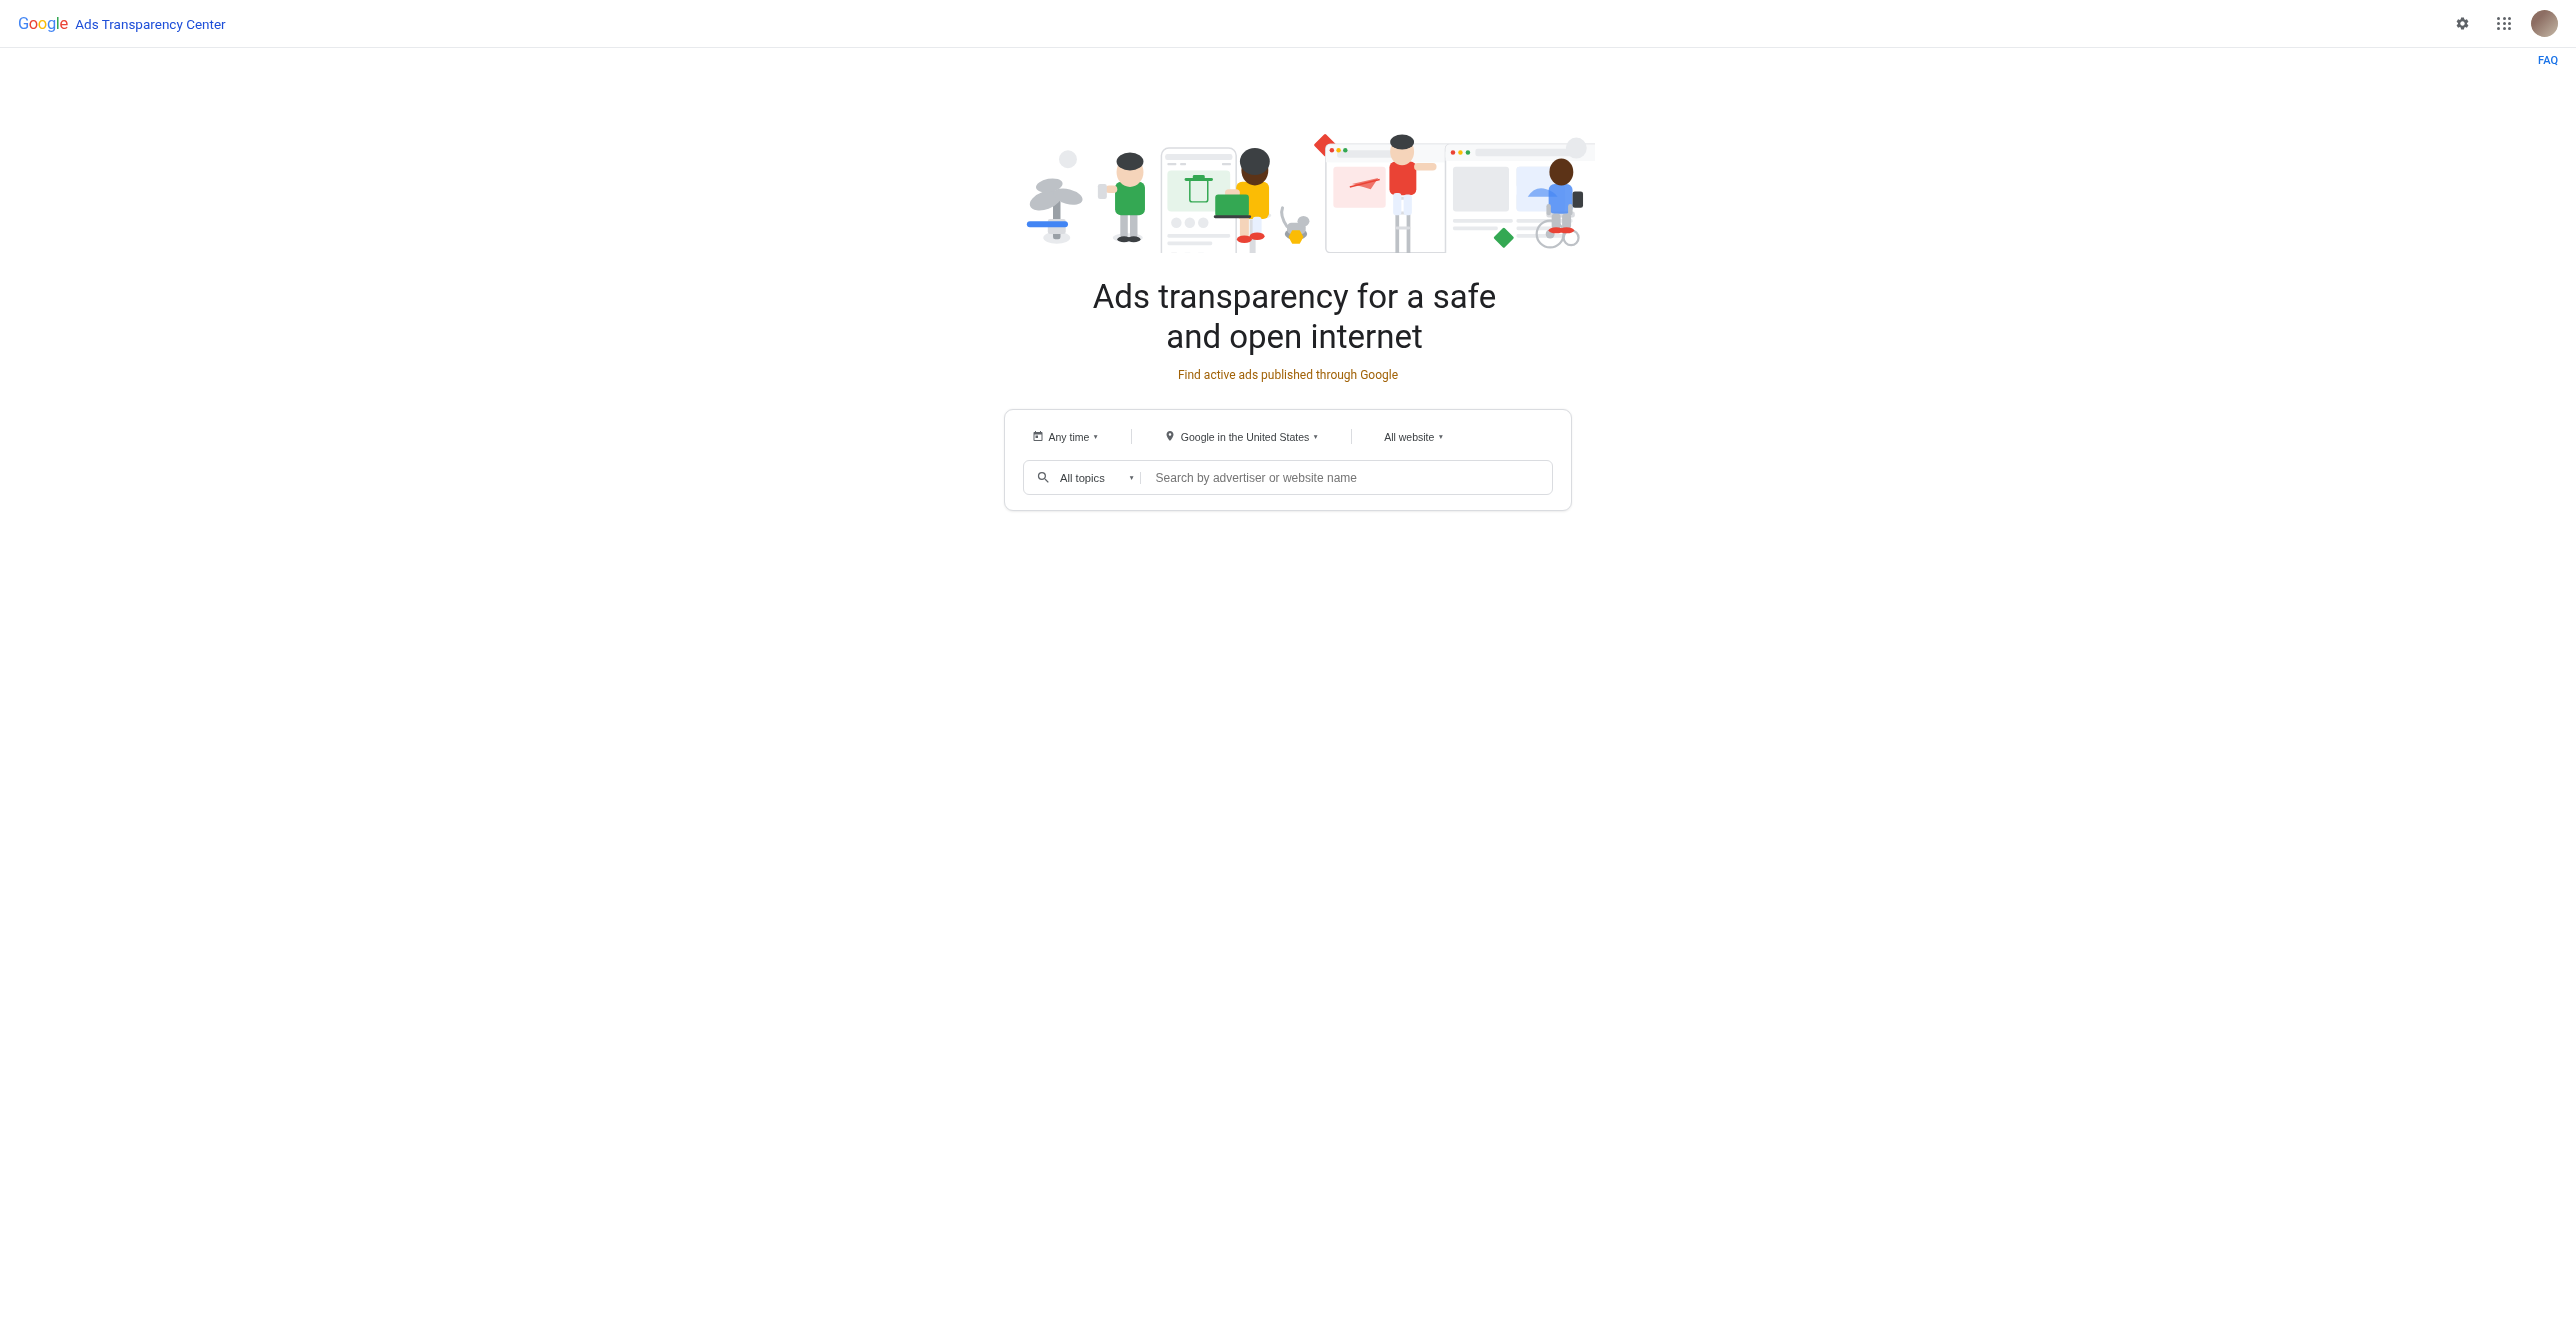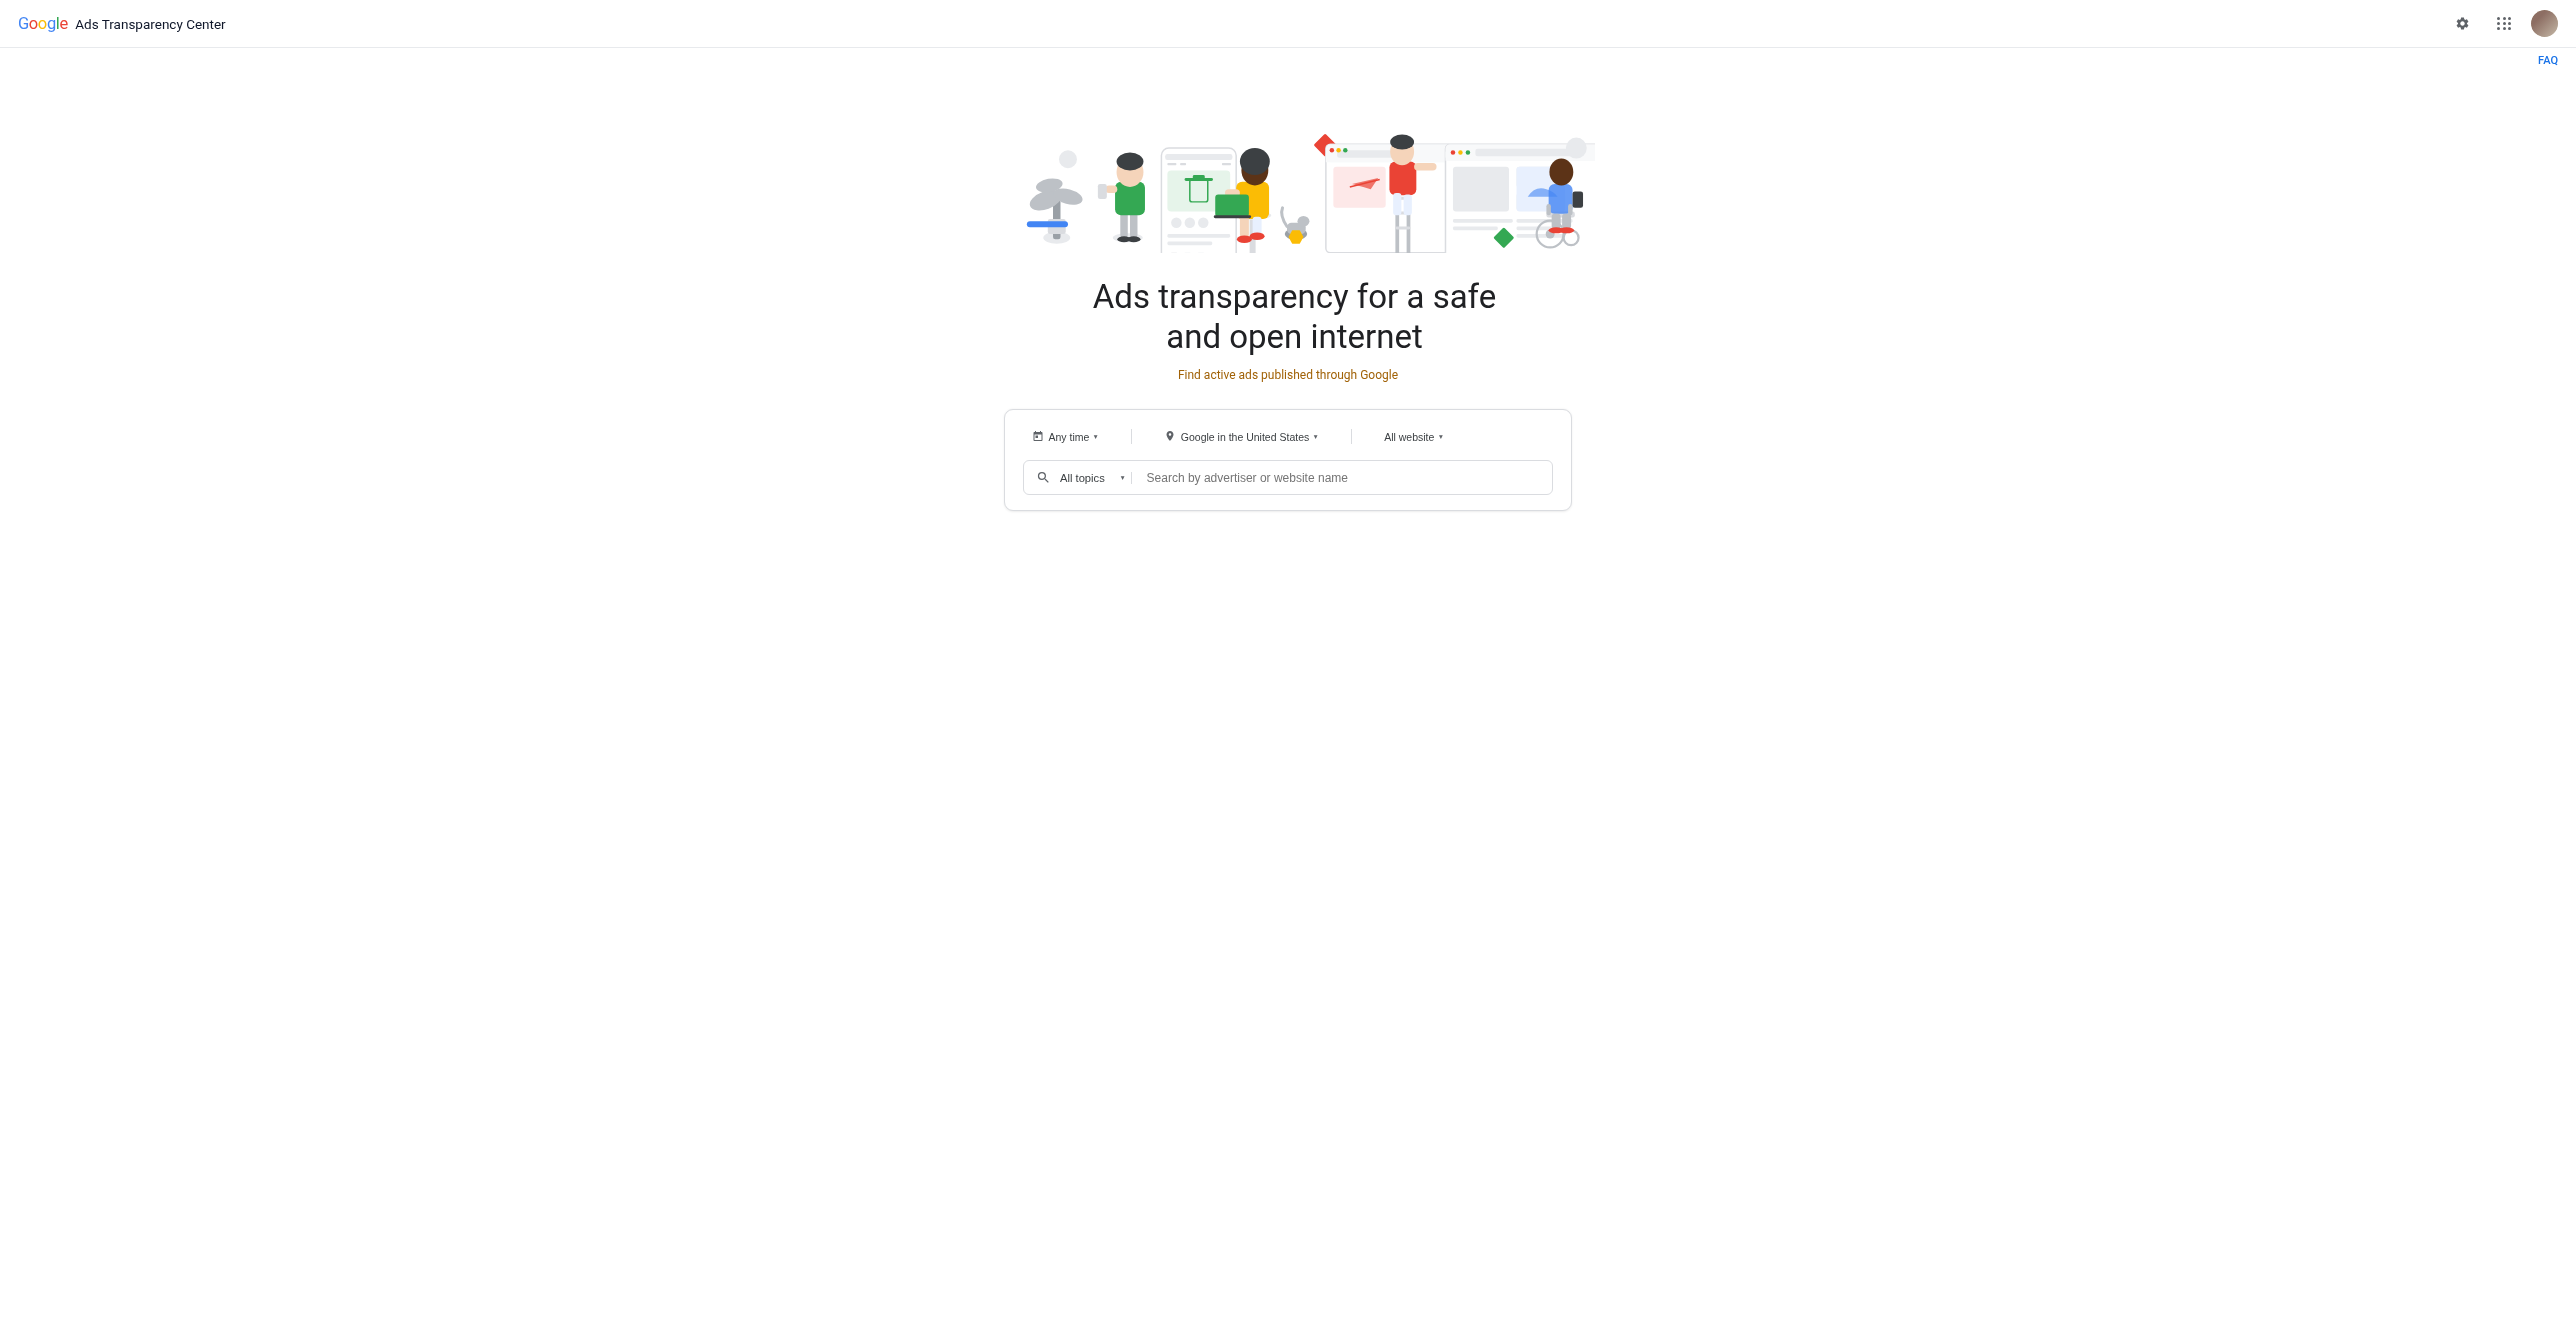--- a/index.html
+++ b/index.html
@@ -32,21 +32,21 @@
       letter-spacing: -0.4px;
     }
     .google-logo .g { color: #4285F4; }
     .google-logo .o1 { color: #EA4335; }
     .google-logo .o2 { color: #FBBC05; }
     .google-logo .g2 { color: #4285F4; }
     .google-logo .l { color: #34A853; }
     .google-logo .e { color: #EA4335; }
     .header-app-name {
       font-size: 13.5px;
-      color: #0f172a;
+      color: #1d4ed8;
       font-weight: 400;
       margin-left: 3px;
     }
     .header-right {
       display: flex;
       align-items: center;
       gap: 12px;
     }
     .header-icon {
       width: 30px;
@@ -181,21 +181,21 @@
     }
     .search-icon-wrap {
       color: #5f6368;
       font-size: 13.5px;
       display: flex;
       align-items: center;
     }
     .topics-btn {
       display: flex;
       align-items: center;
-      gap: 13px;
+      gap: 22px;
       padding: 0 6px 0 0;
       border: none;
       border-right: 0.7px solid #dadce0;
       background: transparent;
       color: #3c4043;
       font-size: 11.2px;
       cursor: pointer;
       white-space: nowrap;
     }
     .search-input {

